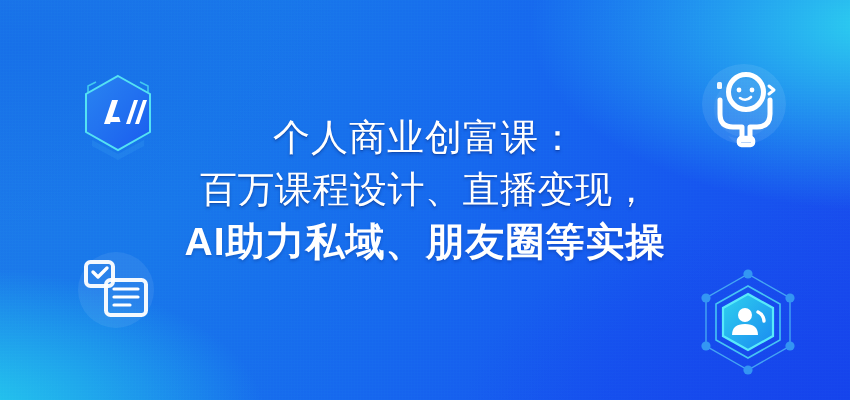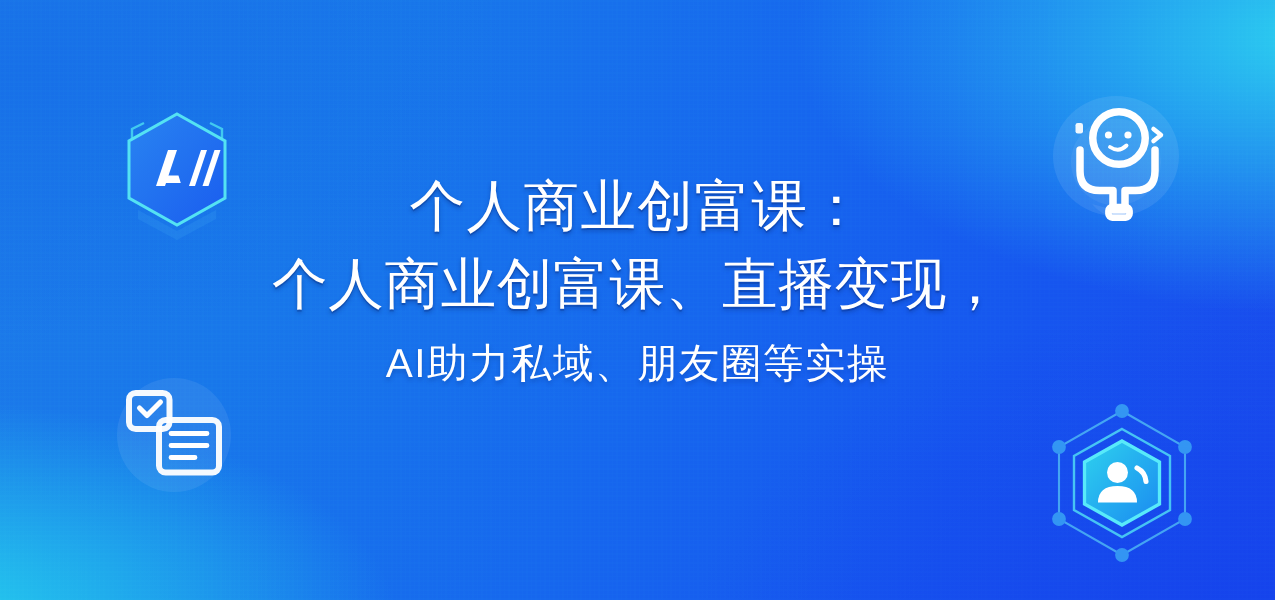--- a/index.html
+++ b/index.html
@@ -60,22 +60,22 @@
   .line-2 {
     font-weight: 400;
     font-size: 37px;
     line-height: 52px;
     text-shadow:
       0 2px 3px rgba(8,40,120,0.40),
       0 1px 0   rgba(8,40,120,0.28);
   }
   .line-2 { letter-spacing: 0.5px; }
   .line-3 {
-    font-weight: 400;
-    font-size: 27px;
+    font-weight: 700;
+    font-size: 39px;
     line-height: 52px;
     letter-spacing: 1px;
     text-shadow: 0 2px 3px rgba(8,40,120,0.28);
   }
 
   
   .deco { position: absolute; z-index: 3; }
 
   .deco-ai-badge   { left: 66px;  top: 62px;  width: 104px; height: 104px; }
   .deco-robot      { left: 684px; top: 48px;  width: 120px; height: 122px; }
@@ -175,17 +175,17 @@
 
       <circle cx="55" cy="53" r="7" fill="#ffffff"></circle>
       <path d="M42 73 q0 -11 13 -11 q13 0 13 11 Z" fill="#ffffff"></path>
 
       <path d="M68 50 a11 11 0 0 1 6 9" fill="none" stroke="#ffffff" stroke-width="3.4" stroke-linecap="round"></path>
     </svg>
   </div>
 
   <div class="headline">
     <div class="line line-1">个人商业创富课：</div>
-    <div class="line line-2">个人商业创富课、直播变现，</div>
+    <div class="line line-2">百万课程设计、直播变现，</div>
     <div class="line line-3">AI助力私域、朋友圈等实操</div>
   </div>
 
 </div>
 
 </body></html>

